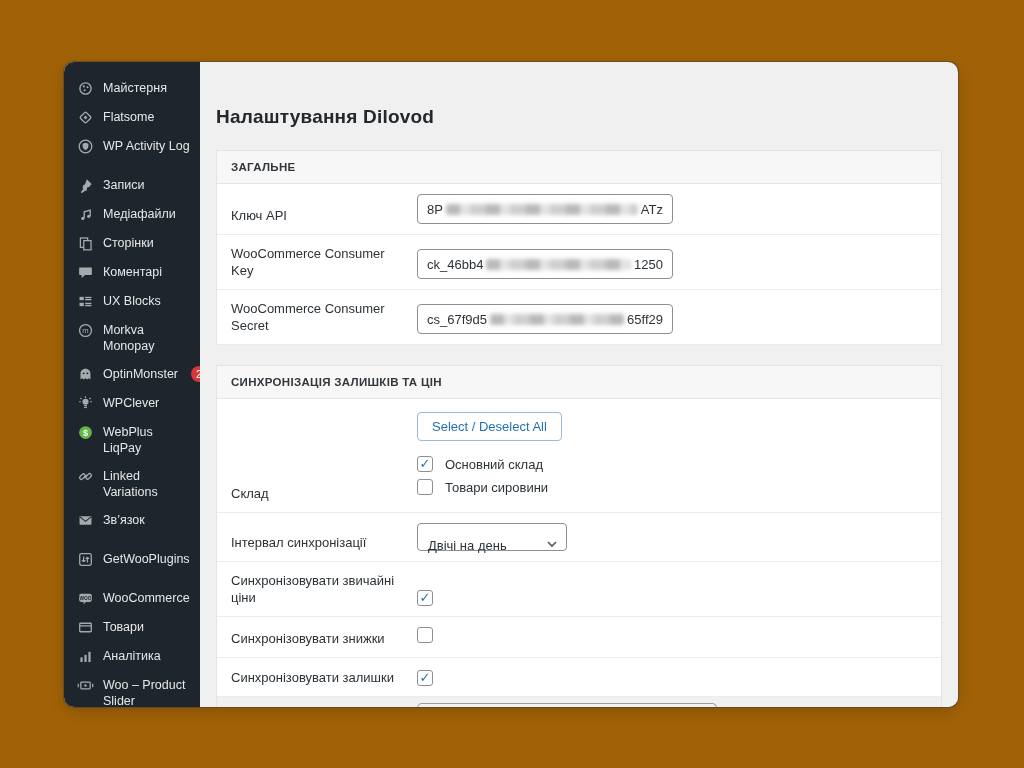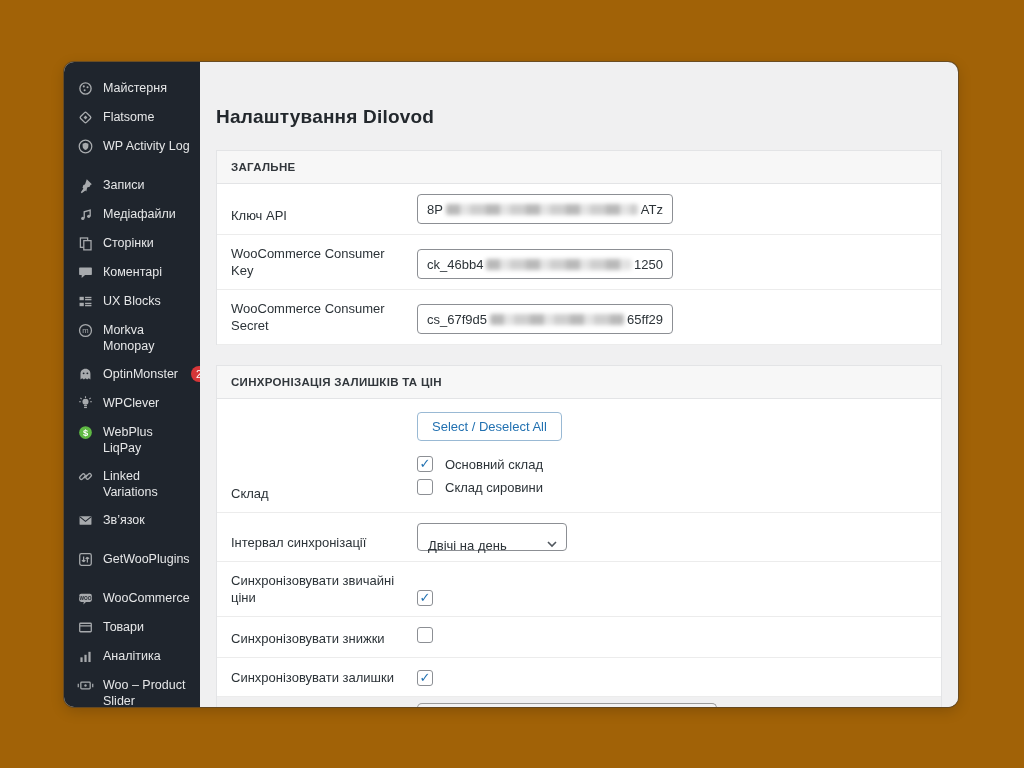--- a/index.html
+++ b/index.html
@@ -335,21 +335,21 @@
             <div class="section-header">СИНХРОНІЗАЦІЯ ЗАЛИШКІВ ТА ЦІН</div>
             <div class="row top">
               <div class="row-label">Склад</div>
               <div class="row-control"><button class="btn-secondary">Select / Deselect All</button><div class="check-list">
                   <label class="check-line">
                     <span class="checkbox checked"></span>
                     <span>Основний склад</span>
                   </label>
                   <label class="check-line">
                     <span class="checkbox"></span>
-                    <span>Склад сировини</span>
+                    <span>Товари сировини</span>
                   </label>
                 </div></div>
             </div>
             <div class="row">
               <div class="row-label">Інтервал синхронізації</div>
               <div class="row-control">
                 <div class="select-box">
                   <span>Двічі на день</span>
                   <span><svg viewBox="0 0 12 12">
                       <path d="M2 4l4 4 4-4" fill="none" stroke="#50575e" stroke-width="1.6"></path>

